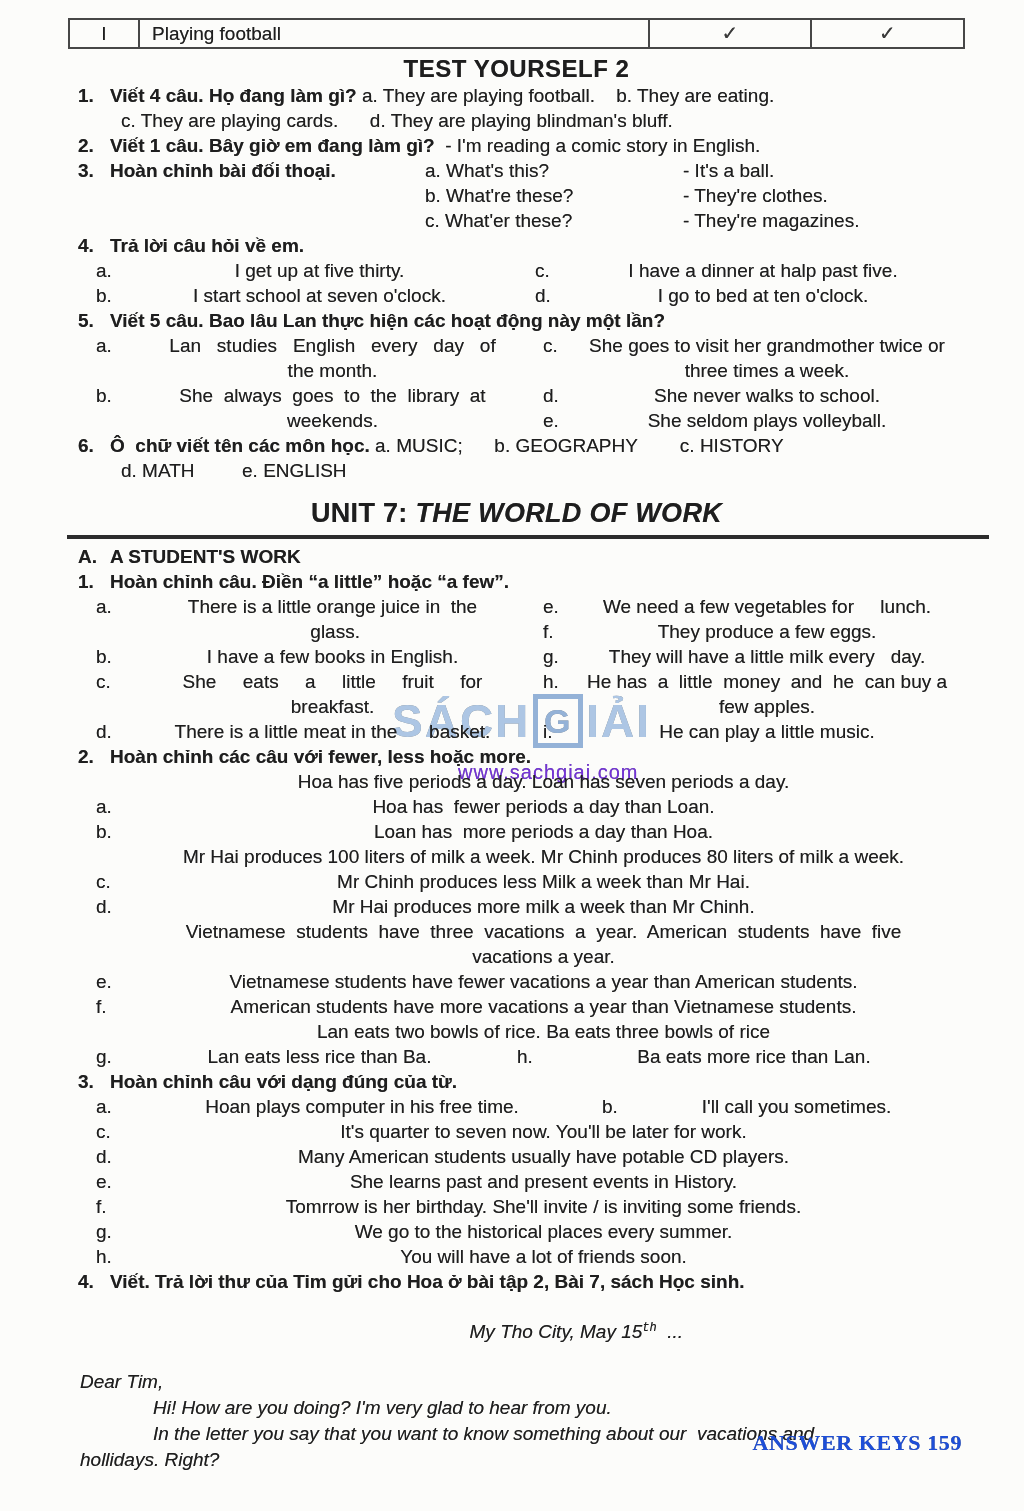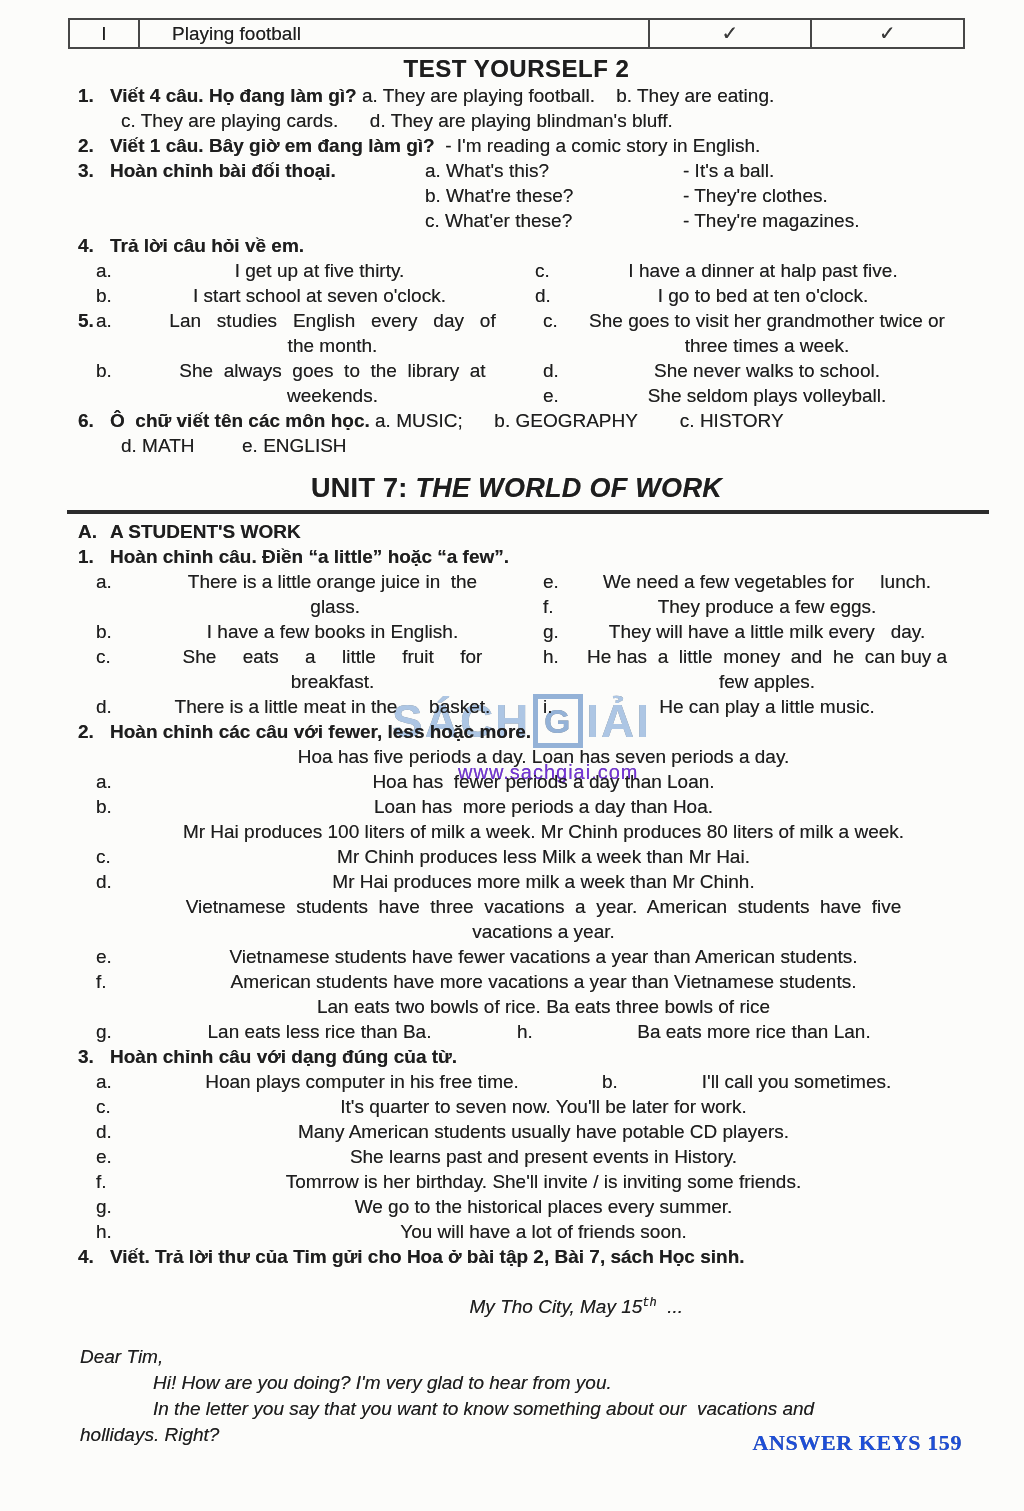--- a/index.html
+++ b/index.html
@@ -8,21 +8,21 @@
     font-family:"Liberation Sans",sans-serif;color:#1e1e1e;
     font-size:19px;line-height:25px;overflow:hidden;
     text-shadow:0 0 .4px rgba(30,30,30,.6);
   }
   .content{position:absolute;left:68px;top:18px;width:897px;z-index:2;}
 
   
   .tbl{display:flex;border:2px solid #474747;height:31px;box-sizing:border-box;align-items:stretch;}
   .tbl-c{display:flex;align-items:center;box-sizing:border-box;}
   .tbl-c1{width:70px;justify-content:center;border-right:2px solid #474747;}
-  .tbl-c2{flex:1;padding-left:32px;}
+  .tbl-c2{flex:1;padding-left:12px;}
   .tbl-c3{width:162px;justify-content:center;border-left:2px solid #474747;}
   .tbl-c4{width:153px;justify-content:center;border-left:2px solid #474747;}
   .check{font-size:20px;color:#3a3a3a;}
 
   .ty-title{text-align:center;font-weight:700;font-size:24px;letter-spacing:.5px;margin-top:7px;height:27px;}
 
   .item{display:flex;}
   .inum{width:42px;padding-left:10px;font-weight:700;flex:none;box-sizing:border-box;}
   .ibody{flex:1;min-width:0;}
   .bp{font-weight:700;white-space:pre-wrap;}
@@ -166,20 +166,21 @@
                 <span class="st">I go to bed at ten o'clock.</span>
               </div>
           </div>
         </div>
       </div>
     </div>
 
     <div class="item">
       <span class="inum">5.</span>
       <div class="ibody">
+        <div><span class="bp">Viết 5 câu. Bao lâu Lan thực hiện các hoạt động này một lần?</span></div>
         <div class="cols">
           <div class="colL">
             <div class="srow">
                 <span class="sl">a.</span>
                 <span class="st">Lan   studies   English   every   day   of
 the month.</span>
               </div>
             <div class="srow">
                 <span class="sl">b.</span>
                 <span class="st">She  always  goes  to  the  library  at

